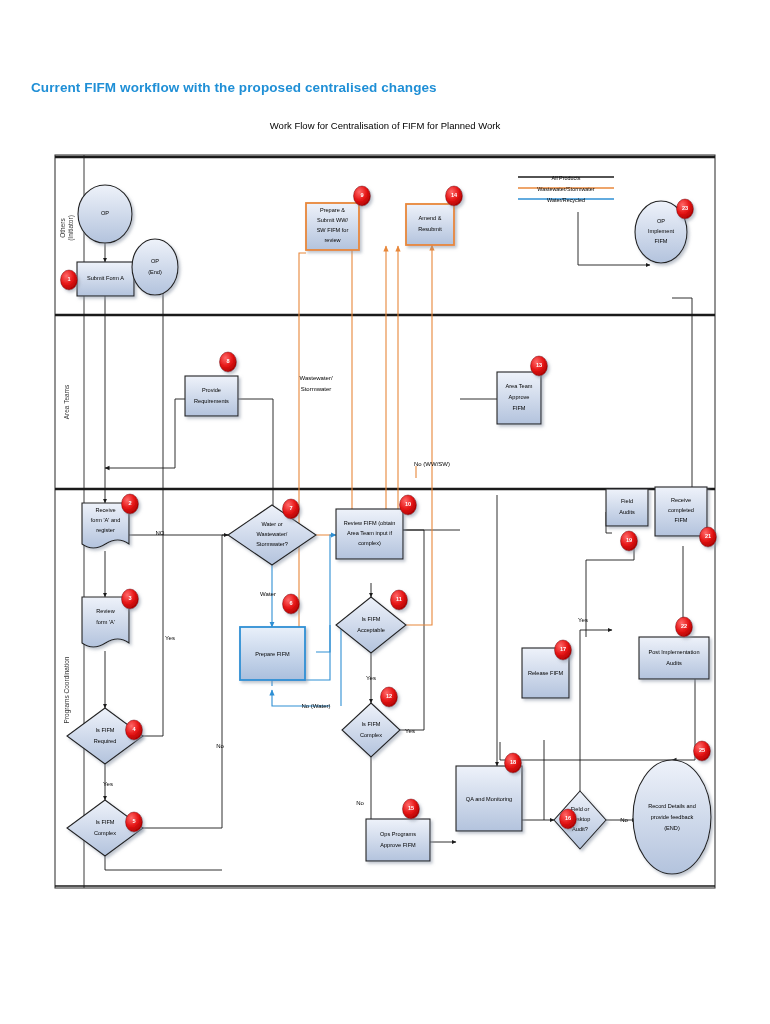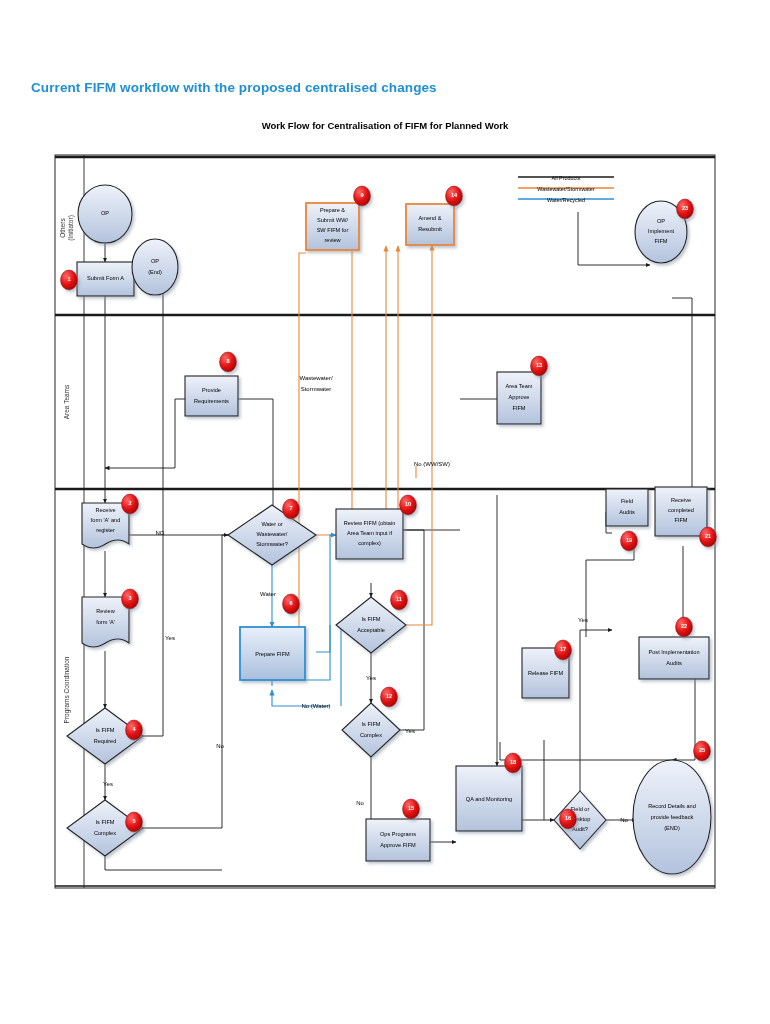--- a/index.html
+++ b/index.html
@@ -27,21 +27,21 @@
     letter-spacing: 0.1px;
     white-space: nowrap;
   }
   #chart-title {
     position: absolute;
     left: 0;
     top: 120px;
     width: 770px;
     text-align: center;
     font-size: 9.5px;
-    font-weight: bold;
+    font-weight: normal;
     color: #000000;
   }
   svg#flow {
     position: absolute;
     left: 0;
     top: 0;
   }
   .nodeText {
     font-family: "Liberation Sans", sans-serif;
     font-size: 5.6px;

